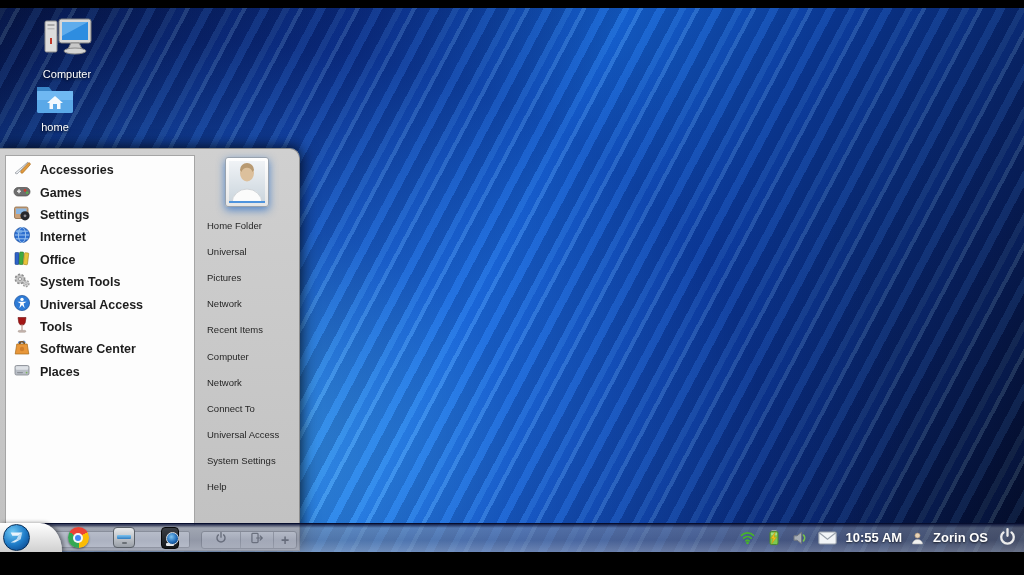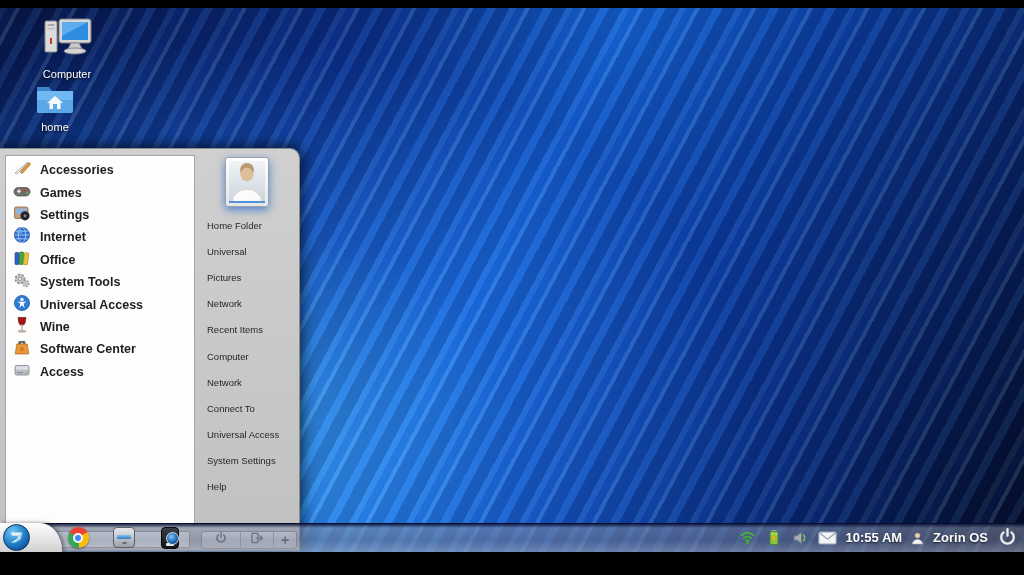--- a/index.html
+++ b/index.html
@@ -231,40 +231,40 @@
           <path d="M4.4,7.8 L13.6,7.8 L10.6,9.4 L11.6,14.2 L9,10.9 L6.4,14.2 L7.4,9.4 Z" fill="#fff"></path>
         </svg></span>
         <span class="clabel">Universal Access</span>
       </div>
       <div class="cat">
         <span><svg viewBox="0 0 18 18">
           <path d="M5,1.5 h8 l-0.8,5.2 a3.3,3.3 0 0 1 -6.4,0 Z" fill="#a31515" stroke="#6e0e0e" stroke-width="0.6"></path>
           <rect x="8.3" y="8.5" width="1.4" height="6" fill="#c8a8a0"></rect>
           <rect x="5.2" y="14.4" width="7.6" height="1.8" rx="0.9" fill="#c8b8b0" stroke="#9a8a82" stroke-width="0.5"></rect>
         </svg></span>
-        <span class="clabel">Wine</span>
+        <span class="clabel">Tools</span>
       </div>
       <div class="cat">
         <span><svg viewBox="0 0 18 18">
           <circle cx="6.8" cy="4.6" r="1.7" fill="#4a7ac8"></circle>
           <circle cx="10.8" cy="4.2" r="1.7" fill="#6a9ad8"></circle>
           <path d="M3.8,6 L14.2,6 L15.8,16 L2.2,16 Z" fill="#e8973a" stroke="#a86a18" stroke-width="0.7"></path>
           <path d="M6.6,6 a2.4,2.4 0 0 1 4.8,0" fill="none" stroke="#7a4a10" stroke-width="1.2"></path>
           <circle cx="9" cy="11" r="2.2" fill="#c87828" opacity="0.8"></circle>
         </svg></span>
         <span class="clabel">Software Center</span>
       </div>
       <div class="cat">
         <span><svg viewBox="0 0 18 18">
           <rect x="2" y="4.5" width="14" height="9.5" rx="1.5" fill="#b9bec6" stroke="#82878e" stroke-width="0.8"></rect>
           <rect x="2.8" y="5.2" width="12.4" height="3.6" rx="1" fill="#dde1e6"></rect>
           <rect x="4" y="11" width="6" height="1.2" rx="0.6" fill="#8a8f96"></rect>
           <circle cx="13.6" cy="11.6" r="0.9" fill="#7ab25a"></circle>
         </svg></span>
-        <span class="clabel">Access</span>
+        <span class="clabel">Places</span>
       </div>
     </div>
 
     <div class="menu-right">
       <div class="avatar-frame">
         <div class="avatar-pic">
           <svg width="36" height="42" viewBox="0 0 36 42">
             <ellipse cx="18" cy="12" rx="7" ry="8.5" fill="#dcc09c"></ellipse>
             <path d="M11,9 a7,7 0 0 1 14,0 l-1.5,2 a6,7 0 0 0 -11,0 Z" fill="#b89a72"></path>
             <path d="M3,42 a15,14 0 0 1 30,0 Z" fill="#fbfbfb" stroke="#d0d4d8"></path>

